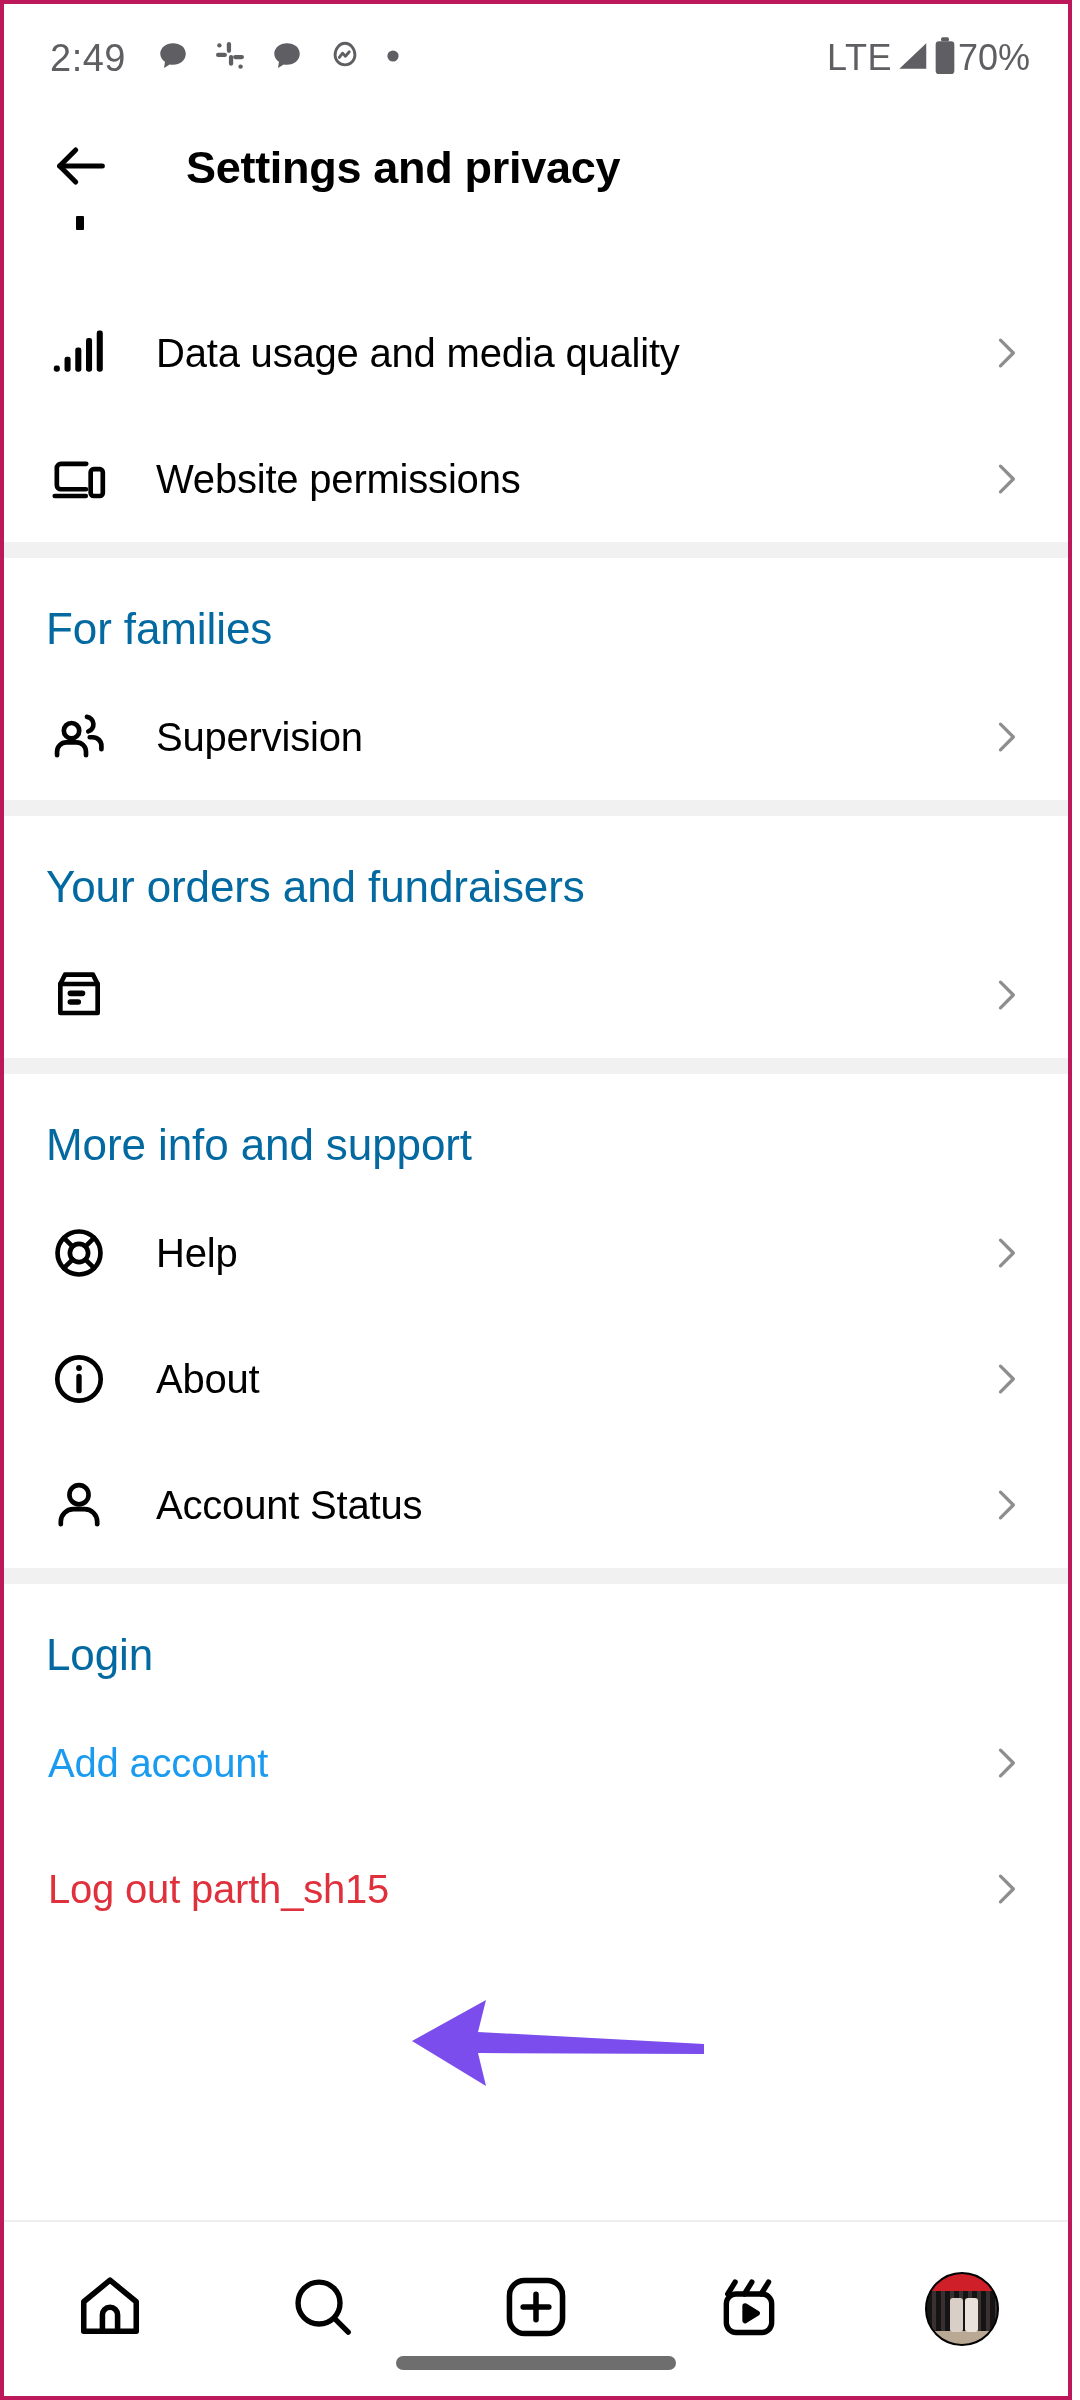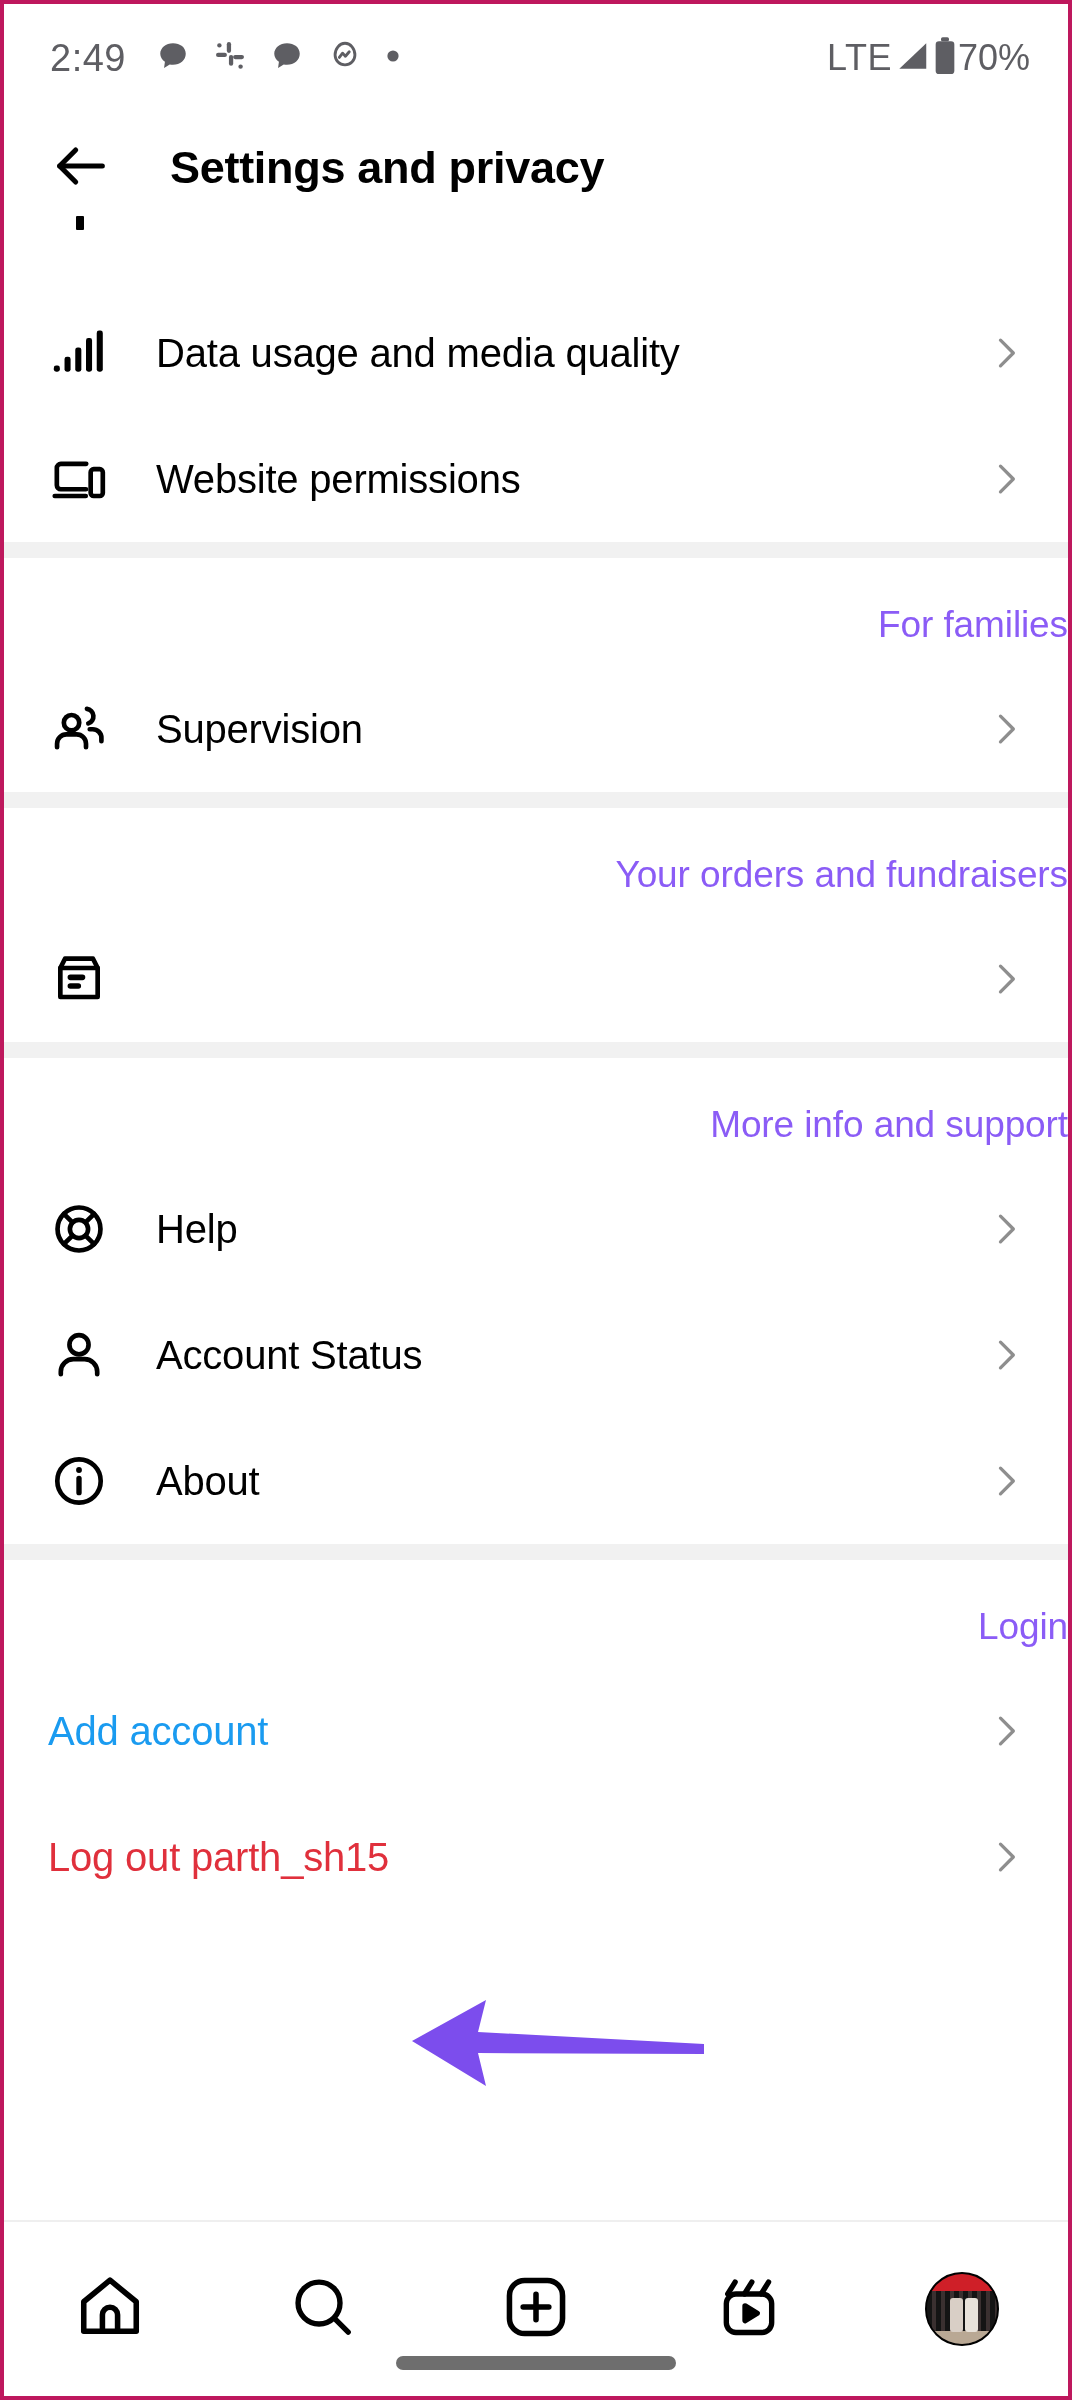--- a/index.html
+++ b/index.html
@@ -32,21 +32,21 @@
 
   
   .header {
     height: 112px;
     display: flex; align-items: center;
     padding: 0 40px;
   }
   .back-btn { width: 74px; height: 74px; display:flex; align-items:center; justify-content:center; }
   .page-title {
     font-size: 45px; font-weight: 700; color: #000;
-    margin-left: 52px; letter-spacing: -.3px;
+    margin-left: 68px; letter-spacing: -.3px;
   }
 
   
   .content { position: relative; }
 
   .cut-item { height: 66px; position: relative; }
   .cut-item .stub {
     position: absolute; left: 72px; top: -8px;
     width: 8px; height: 14px; background: #000; border-radius: 1px;
   }
@@ -65,24 +65,23 @@
   .row .rlabel {
     margin-left: 46px;
     font-size: 40px; color: #000; letter-spacing: -.2px;
     white-space: nowrap;
   }
   .row .chev { margin-left: auto; display:flex; align-items:center; }
   .row.noicon .rlabel { margin-left: 0; }
 
   .section-gap { height: 16px; background: #f1f1f1; }
   .section-head {
-    font-size: 37px; color: #8b5cf6;
+    font-size: 44px; color: #0369a1;
     padding: 46px 0 20px 42px;
     letter-spacing: -.1px;
-    text-align: right;
   }
   .blue { color: #1a9bf0 !important; }
   .red  { color: #e0303c !important; }
 
   
   .anno-arrow { position: absolute; left: 404px; top: 1988px; pointer-events: none; }
 
   
   .bottomnav {
     position: absolute; left: 0; right: 0; bottom: 0;
@@ -276,42 +275,42 @@
       <span class="rlabel">Help</span>
       <span class="chev">
         <svg width="44" height="44" viewBox="0 0 24 24" fill="none" stroke="#8e8e8e" stroke-width="1.8" stroke-linecap="round" stroke-linejoin="round">
             <path d="M9 5l7 7-7 7"></path>
           </svg>
       </span>
     </div>
 
     <div class="row">
       <span class="ricon">
-        <svg width="56" height="56" viewBox="0 0 24 24" fill="none" stroke="#000" stroke-width="2" stroke-linecap="round" stroke-linejoin="round">
-          <circle cx="12" cy="7.6" r="4.1"></circle>
-          <path d="M4.2 20.2v-1a5.4 5.4 0 0 1 5.4-5.4h4.8a5.4 5.4 0 0 1 5.4 5.4v1"></path>
-        </svg>
-      </span>
-      <span class="rlabel">Account Status</span>
-      <span class="chev">
-        <svg width="44" height="44" viewBox="0 0 24 24" fill="none" stroke="#8e8e8e" stroke-width="1.8" stroke-linecap="round" stroke-linejoin="round">
-            <path d="M9 5l7 7-7 7"></path>
-          </svg>
-      </span>
-    </div>
-
-    <div class="row">
-      <span class="ricon">
         <svg width="56" height="56" viewBox="0 0 24 24" fill="none" stroke="#000" stroke-width="2" stroke-linecap="round">
           <circle cx="12" cy="12" r="9.3"></circle>
           <path d="M12 10.9v6.1" stroke-width="2.3"></path>
           <circle cx="12" cy="7.3" r="1.25" fill="#000" stroke="none"></circle>
         </svg>
       </span>
       <span class="rlabel">About</span>
+      <span class="chev">
+        <svg width="44" height="44" viewBox="0 0 24 24" fill="none" stroke="#8e8e8e" stroke-width="1.8" stroke-linecap="round" stroke-linejoin="round">
+            <path d="M9 5l7 7-7 7"></path>
+          </svg>
+      </span>
+    </div>
+
+    <div class="row">
+      <span class="ricon">
+        <svg width="56" height="56" viewBox="0 0 24 24" fill="none" stroke="#000" stroke-width="2" stroke-linecap="round" stroke-linejoin="round">
+          <circle cx="12" cy="7.6" r="4.1"></circle>
+          <path d="M4.2 20.2v-1a5.4 5.4 0 0 1 5.4-5.4h4.8a5.4 5.4 0 0 1 5.4 5.4v1"></path>
+        </svg>
+      </span>
+      <span class="rlabel">Account Status</span>
       <span class="chev">
         <svg width="44" height="44" viewBox="0 0 24 24" fill="none" stroke="#8e8e8e" stroke-width="1.8" stroke-linecap="round" stroke-linejoin="round">
             <path d="M9 5l7 7-7 7"></path>
           </svg>
       </span>
     </div>
 
     <div class="section-gap"></div>
 
     <div class="section-head">Login</div>

